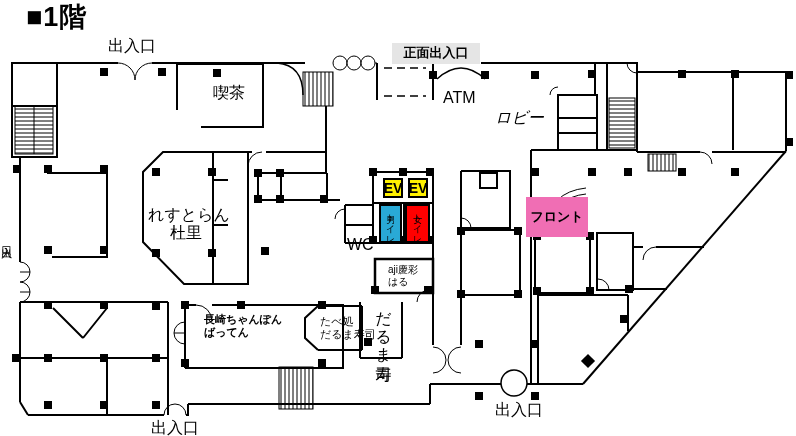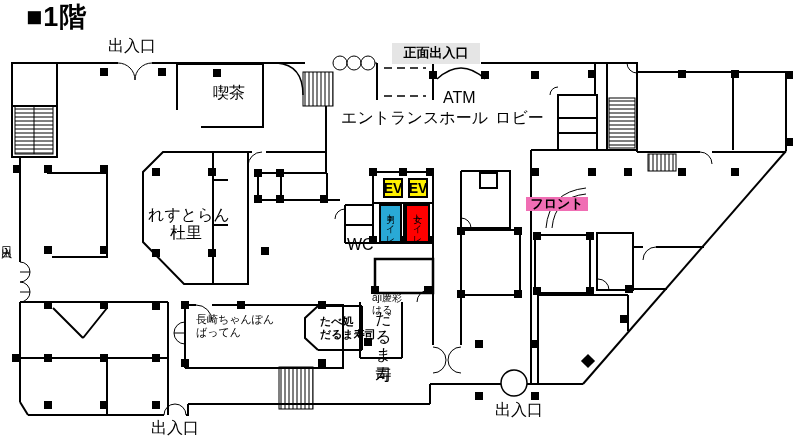--- a/index.html
+++ b/index.html
@@ -224,60 +224,59 @@
   </svg>
 
   <div class="lbl title" style="left:26px;top:2px;">■1階</div>
 
   <div class="lbl t12" style="left:108px;top:37px;">出入口</div>
 
   <div class="lbl pinkbox" style="left: 376px; top: 43px; width: 88px; height: 21px; background-color: #e5e5e5; margin-left: 16px;">正面出入口</div>
 
   <div class="lbl t12" style="left:443px;top:63px;margin-top:26px;">ATM</div>
 
-  <div class="lbl t12" style="left:341px;top:109px;">エントランスホール</div>
-
-  <div class="lbl t12" style="left:495px;top:109px;">ロビー</div>
+
+  <div class="lbl t12" style="left:495px;top:109px;font-style:italic;">ロビー</div>
 
   <div class="lbl t12" style="left:213px;top:84px;">喫茶</div>
 
   <div class="lbl t12 center" style="left:148px;top:206px;width:76px;">
     <div>れすとらん</div>
     <div>杜里</div>
   </div>
 
-  <div class="lbl pinkbox" style="left: 526px; top: 197px; width: 62px; height: 14px; background-color: rgb(240, 110, 180);">フロント</div>
+  <div class="lbl pinkbox" style="left: 526px; top: 197px; width: 62px; height: 40px; background-color: rgb(240, 110, 180);">フロント</div>
 
   <div class="lbl t12" style="left:347px;top:236px;">WC</div>
 
   <div class="lbl evbox" style="left: 383px; top: 178px; width: 20px; height: 20px; background-color: rgb(255, 241, 0);">EV</div>
 
   <div class="lbl evbox" style="left: 408px; top: 178px; width: 20px; height: 20px; background-color: rgb(255, 241, 0);">EV</div>
 
   <div class="lbl toiletbox" style="left: 379px; top: 204px; width: 23px; height: 39px; background-color: rgb(41, 169, 214);">
     <span class="vtext">男トイレ</span>
   </div>
 
   <div class="lbl toiletbox" style="left: 405px; top: 204px; width: 25px; height: 39px; background-color: rgb(255, 0, 0);">
     <span class="vtext">女トイレ</span>
   </div>
 
-  <div class="lbl t11" style="left:196px;top:313px;">
+  <div class="lbl t11" style="left:204px;top:313px;font-weight:bold;">
     <div>長崎ちゃんぽん</div>
     <div>ばってん</div>
   </div>
 
-  <div class="lbl t11" style="left:320px;top:315px;font-weight:bold;">
+  <div class="lbl t11" style="left:320px;top:315px;">
     <div>たべ処</div>
     <div>だるま寿司</div>
   </div>
 
   <div class="lbl t12 vtext" style="left:374px;top:300px;height:62px;">だるま寿司</div>
 
-  <div class="lbl t10" style="left:372px;top:264px;margin-top:28px;">
+  <div class="lbl t10" style="left:388px;top:264px;">
     <div>aji慶彩</div>
     <div>はる</div>
   </div>
 
   <div class="lbl t11 vtext" style="left:0px;top:238px;">出入口</div>
 
   <div class="lbl t12" style="left:151px;top:419px;">出入口</div>
 
   <div class="lbl t12" style="left:495px;top:401px;">出入口</div>
 

